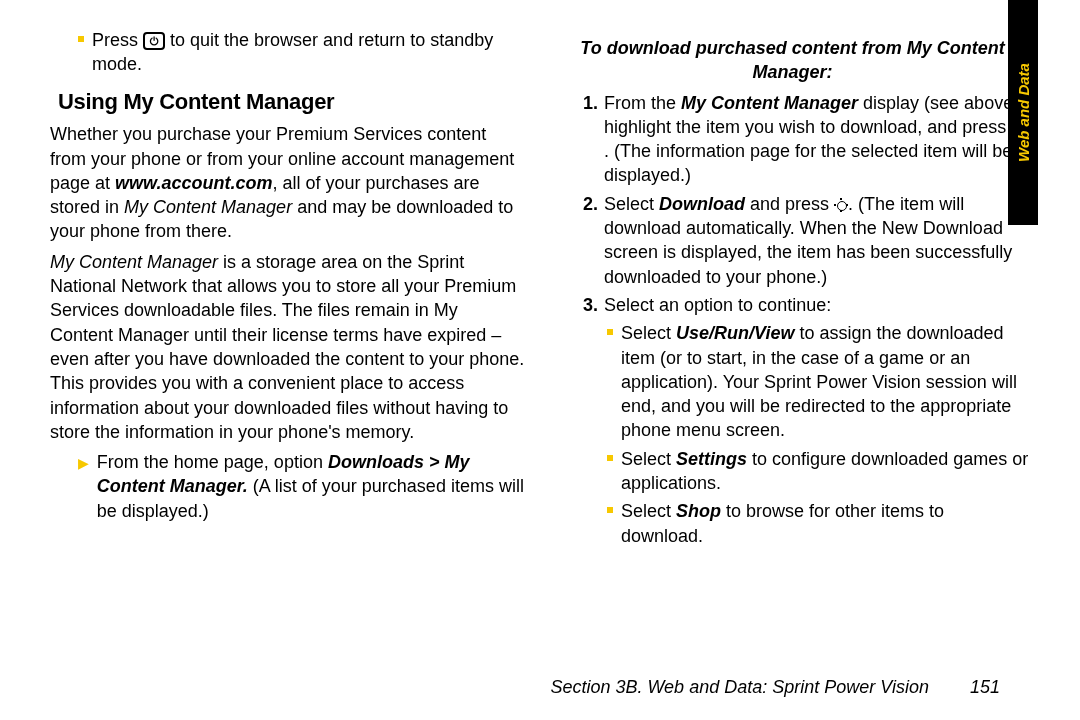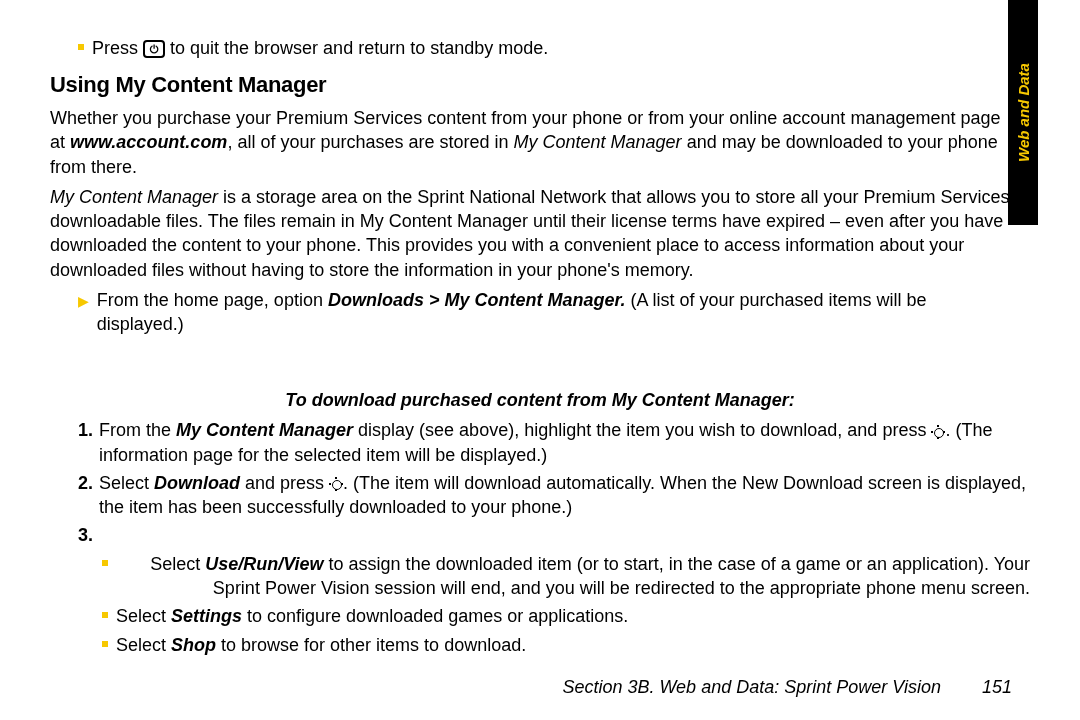--- a/index.html
+++ b/index.html
@@ -8,39 +8,38 @@
     width: 1080px;
     height: 720px;
     background: #ffffff;
     font-family: Arial, Helvetica, sans-serif;
     color: #000;
     position: relative;
     overflow: hidden;
   }
   .page {
     display: flex;
-    flex-direction: column;
-    padding: 32px 40px 0 50px;
+    padding: 24px 40px 0 50px;
     box-sizing: border-box;
     width: 100%;
     height: 100%;
   }
   .col {
     flex: 1;
     padding-right: 30px;
     font-size: 18px;
     line-height: 1.35;
   }
   .col-right {
     padding-right: 10px;
   }
   .heading {
     font-size: 22px;
     font-weight: bold;
-    margin: 10px 0 6px 0;
+    margin: 10px 0 6px 8px;
     letter-spacing: -0.3px;
   }
   .subhead-italic {
     font-style: italic;
     font-weight: bold;
     margin: 12px 0 6px 0;
     text-align: center;
   }
   .bold-italic { font-weight: bold; font-style: italic; }
   .italic { font-style: italic; }
@@ -64,21 +63,21 @@
     margin-top: 4px;
     margin-right: 8px;
     flex-shrink: 0;
   }
   .num {
     font-weight: bold;
     margin-right: 6px;
     flex-shrink: 0;
   }
   .indent-1 { padding-left: 28px; }
-  .indent-2 { padding-left: 52px; text-align: right; }
+  .indent-2 { padding-left: 52px; }
   .key-icon {
     display: inline-block;
     border: 2px solid #000;
     border-radius: 4px;
     width: 18px;
     height: 14px;
     text-align: center;
     font-size: 11px;
     line-height: 14px;
     vertical-align: middle;
@@ -122,21 +121,21 @@
     align-items: center;
     justify-content: center;
   }
   .side-tab span {
     transform: rotate(-90deg);
     white-space: nowrap;
   }
   .footer {
     position: absolute;
     bottom: 22px;
-    right: 68px;
+    right: 80px;
     font-style: italic;
     font-size: 18px;
   }
   .page-num {
     font-style: italic;
     margin-left: 36px;
   }
 </style>
 </head>
 <body>
@@ -187,20 +186,21 @@
 
     <div class="num-row indent-1">
       <div class="num">2.</div>
       <div>
         <span>Select </span><span class="bold-italic">Download</span><span> and press </span><span class="nav-icon"><span class="dot d1"></span><span class="dot d2"></span><span class="dot d3"></span><span class="dot d4"></span></span><span>. (The item will download automatically. When the New Download screen is displayed, the item has been successfully downloaded to your phone.)</span>
       </div>
     </div>
 
     <div class="num-row indent-1">
       <div class="num">3.</div>
+      <div>Select an option to continue:</div>
     </div>
 
     <div class="bullet-row indent-2">
       <div class="sq-bullet"></div>
       <div>
         <span>Select </span><span class="bold-italic">Use/Run/View</span><span> to assign the downloaded item (or to start, in the case of a game or an application). Your Sprint Power Vision session will end, and you will be redirected to the appropriate phone menu screen.</span>
       </div>
     </div>
 
 

